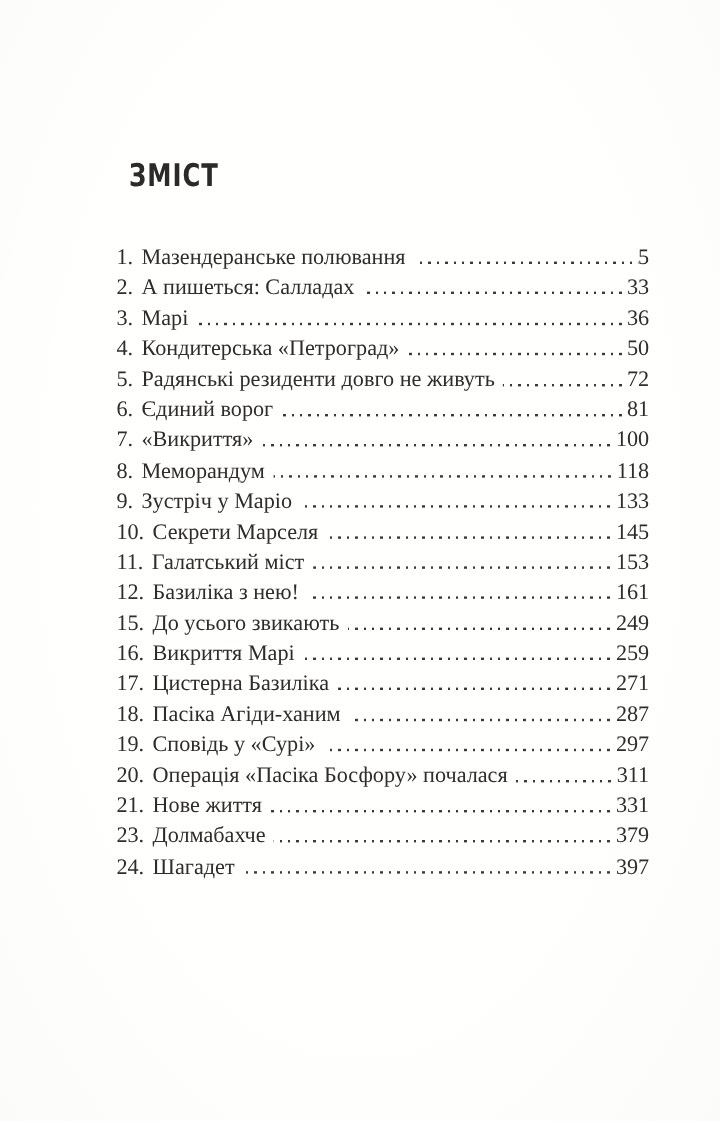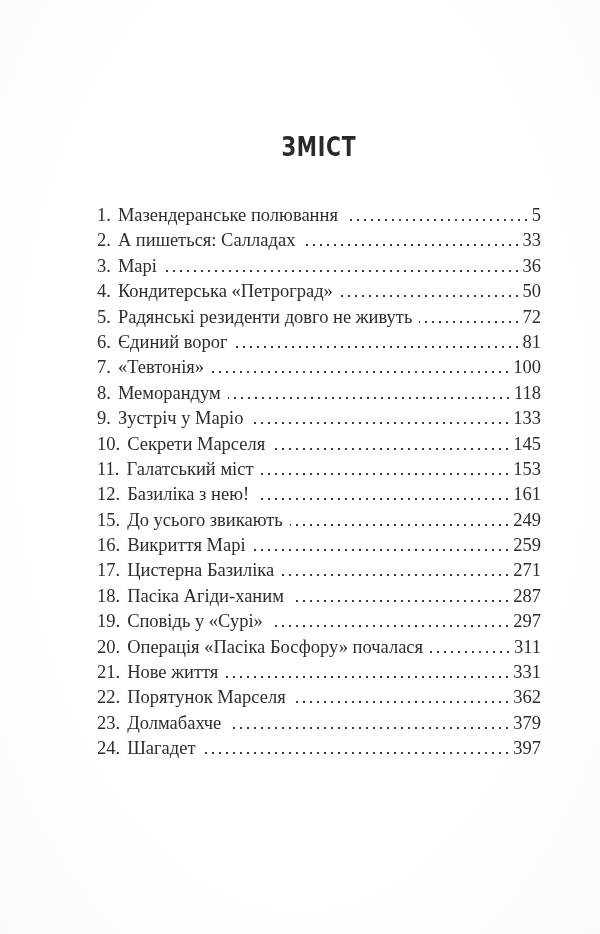--- a/index.html
+++ b/index.html
@@ -16,21 +16,21 @@
     overflow: hidden;
   }
   .page {
     box-sizing: border-box;
     width: 600px;
     height: 934px;
     padding: 132px 59px 0 97px;
     background: radial-gradient(ellipse at 50% 45%, #fffffe 55%, #fbfbf9 100%);
   }
   .title-row {
-    text-align: center;
+    text-align: left;
     height: 30px;
     line-height: 30px;
   }
   .page-title {
     display: inline-block;
     font-family: "DejaVu Sans", sans-serif;
     font-weight: 800;
     font-size: 26px;
     letter-spacing: 1px;
     transform: scaleX(0.78);
@@ -115,21 +115,21 @@
 
   <li class="toc-row">
     <span class="toc-num">6.</span>
     <span class="toc-title">Єдиний ворог</span>
     <span class="toc-leader"></span>
     <span class="toc-page">81</span>
   </li>
 
   <li class="toc-row">
     <span class="toc-num">7.</span>
-    <span class="toc-title">«Тевтонія»</span>
+    <span class="toc-title">«Викриття»</span>
     <span class="toc-leader"></span>
     <span class="toc-page">100</span>
   </li>
 
   <li class="toc-row">
     <span class="toc-num">8.</span>
     <span class="toc-title">Меморандум</span>
     <span class="toc-leader"></span>
     <span class="toc-page">118</span>
   </li>
@@ -206,26 +206,20 @@
     <span class="toc-page">311</span>
   </li>
 
   <li class="toc-row">
     <span class="toc-num">21.</span>
     <span class="toc-title">Нове життя</span>
     <span class="toc-leader"></span>
     <span class="toc-page">331</span>
   </li>
 
-  <li class="toc-row">
-    <span class="toc-num">22.</span>
-    <span class="toc-title">Порятунок Марселя</span>
-    <span class="toc-leader"></span>
-    <span class="toc-page">362</span>
-  </li>
 
   <li class="toc-row">
     <span class="toc-num">23.</span>
     <span class="toc-title">Долмабахче</span>
     <span class="toc-leader"></span>
     <span class="toc-page">379</span>
   </li>
 
   <li class="toc-row">
     <span class="toc-num">24.</span>

